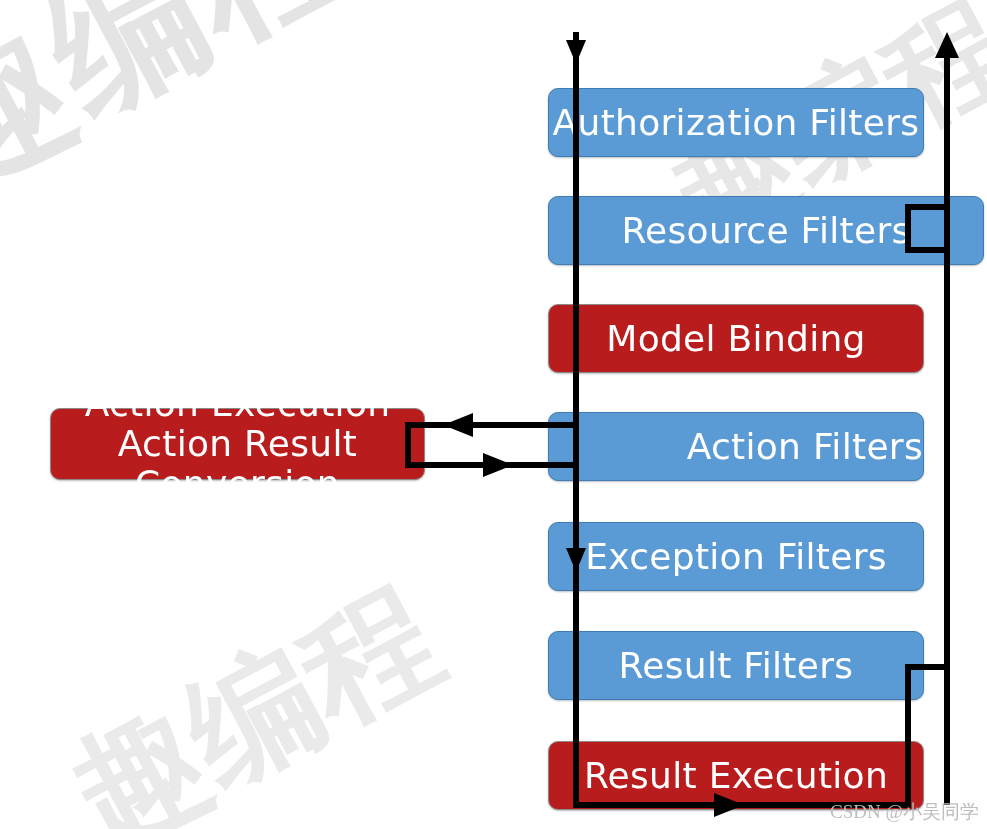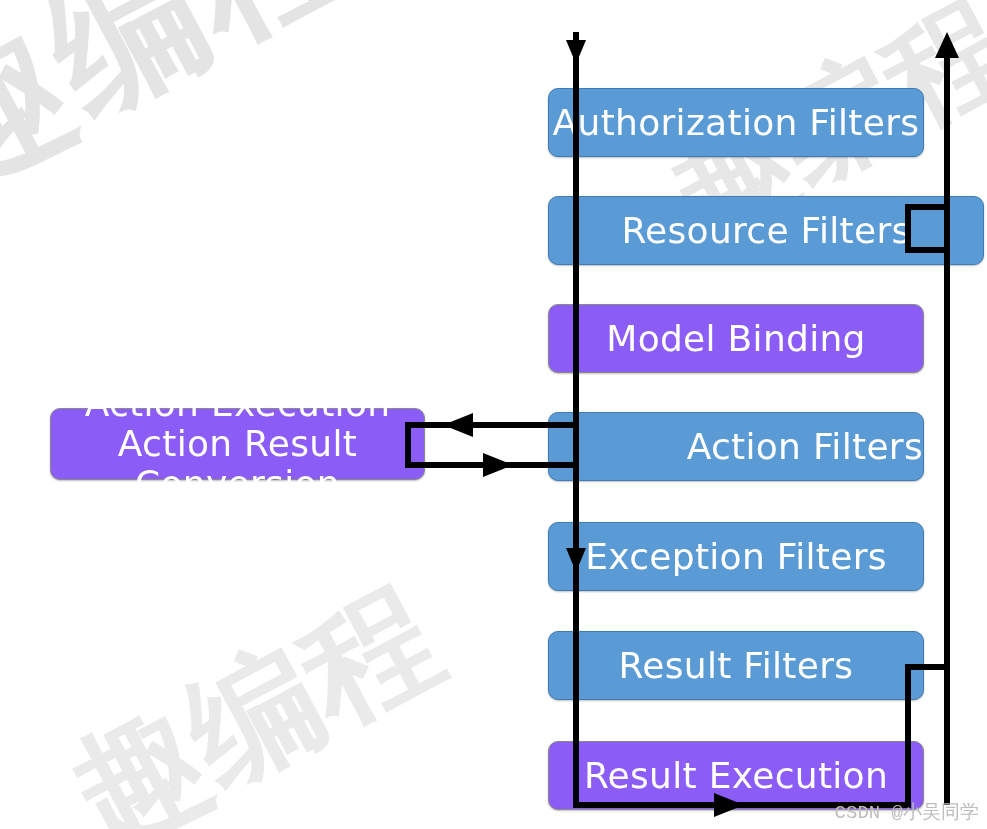--- a/index.html
+++ b/index.html
@@ -70,41 +70,41 @@
     flex-direction: column;
     color: #ffffff;
     font-size: 36px;
     letter-spacing: 0.3px;
     text-align: center;
     box-sizing: border-box;
     box-shadow: 0 1px 2px rgba(0,0,0,0.25);
     font-family: "DejaVu Sans", sans-serif;
   }
   .node.blue  { background: #5b9bd5; border: 1px solid #3d7cb5; }
-  .node.gray  { background: #8b5cf6; border: 1px solid #8a8a8a; }
+  .node.gray  { background: #b91c1c; border: 1px solid #8a8a8a; }
   .node .line2 { display: block; }
 
   
   #arrows {
     position: absolute;
     left: 0; top: 0;
     width: 987px;
     height: 829px;
     pointer-events: none;
   }
 
   
   .credit {
     position: absolute;
     right: 8px;
     bottom: 4px;
     color: #bdbdbd;
     font-size: 19px;
     white-space: nowrap;
-    font-family: Liberation Mono, monospace;
+    font-family: Liberation Serif, serif;
   }
 </style>
 </head>
 <body>
 
 <div id="canvas">
 
   <div class="wm-big">趣编程</div>
   <div class="wm-mid">趣编程</div>
   <div class="wm-low">趣编程</div>

